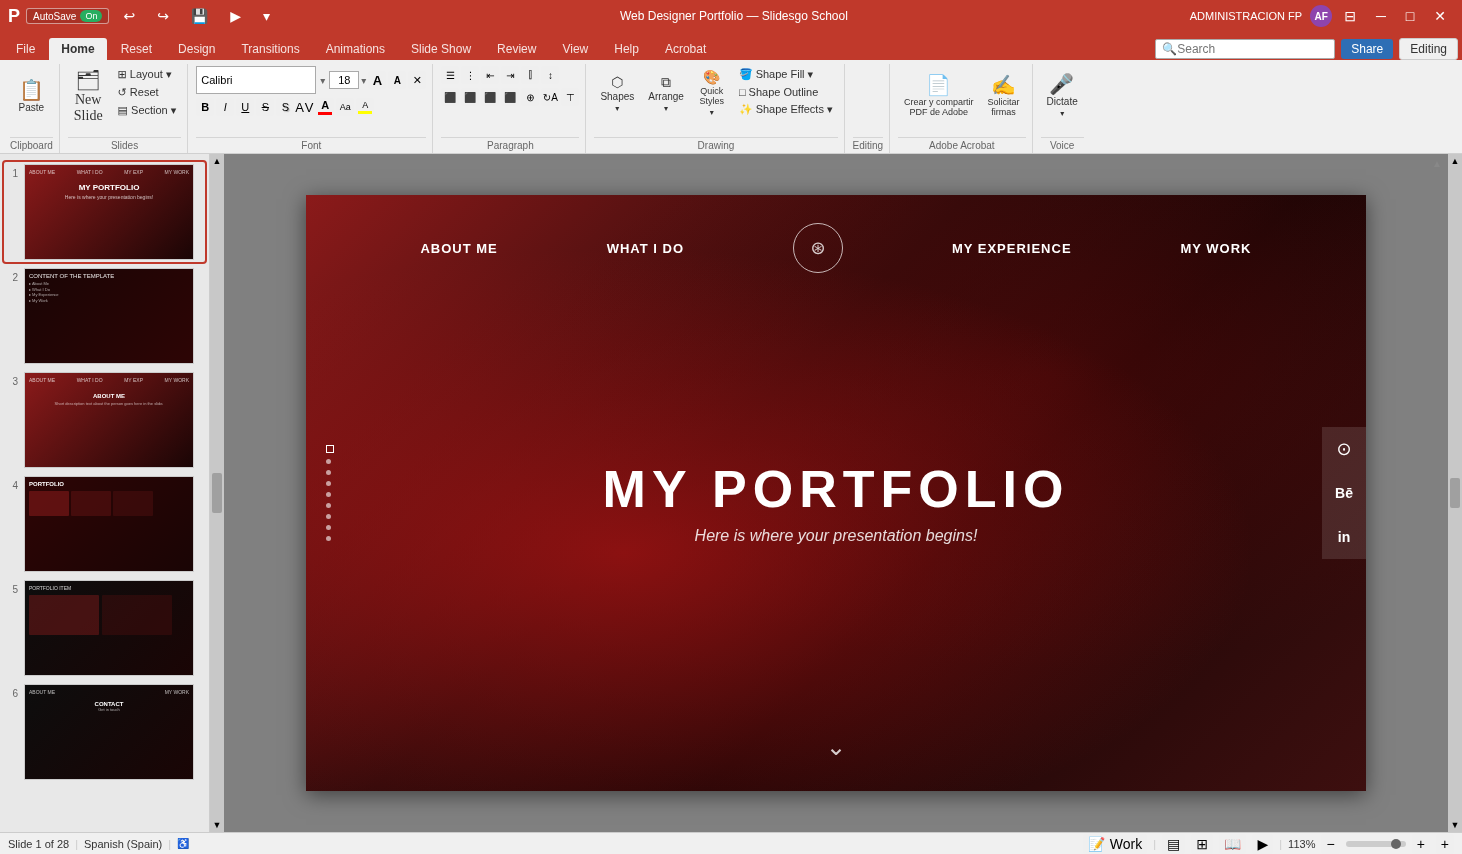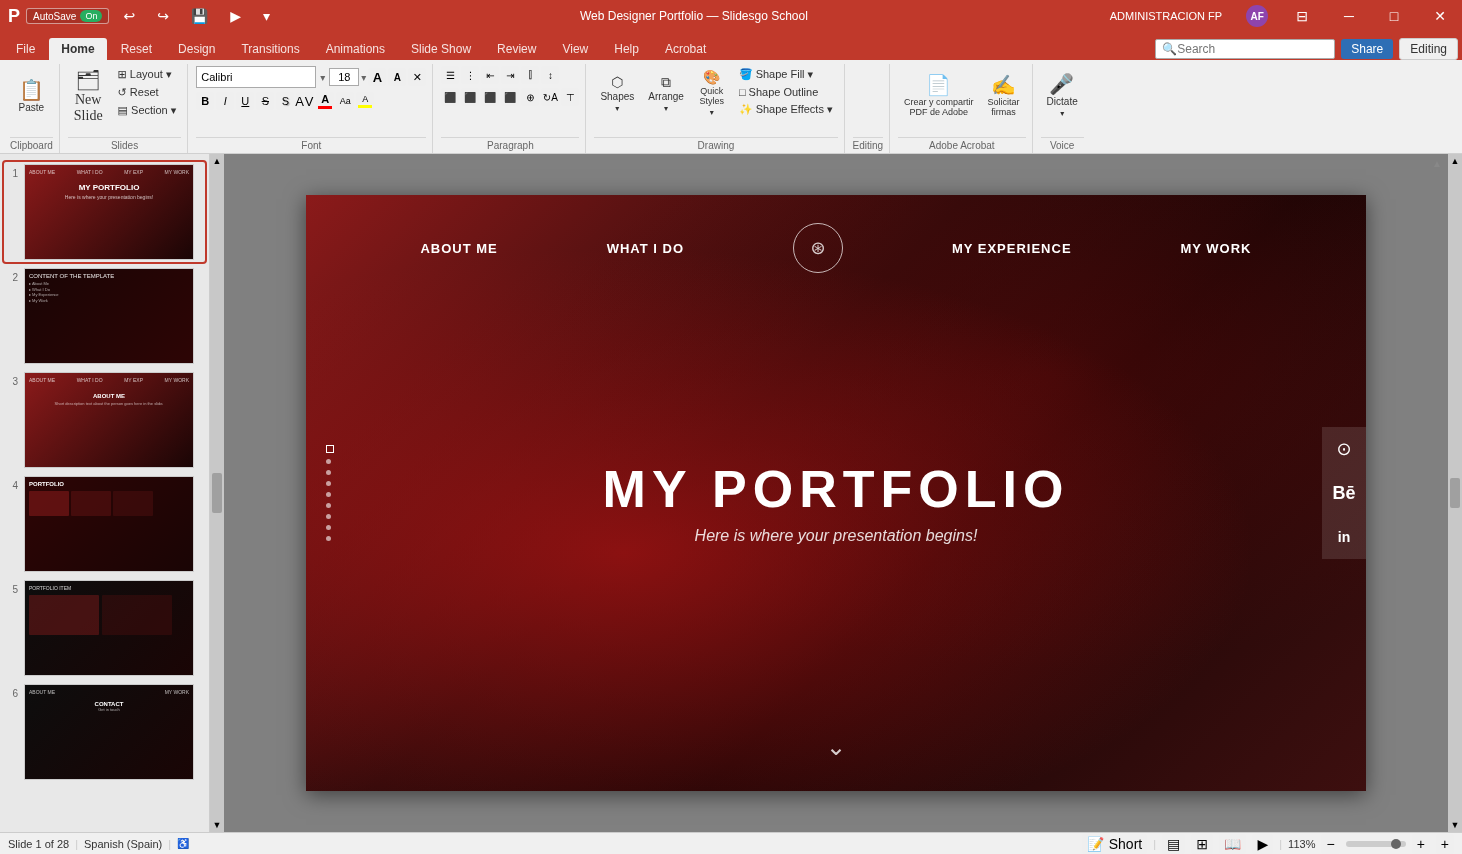--- a/index.html
+++ b/index.html
@@ -10,21 +10,21 @@
       height: 32px;
       background: #c0392b;
       display: flex;
       align-items: center;
       justify-content: space-between;
       padding: 0 8px;
       color: white;
     }
     #title-bar-left { display: flex; align-items: center; gap: 6px; }
     #title-bar-center { flex: 1; text-align: center; font-size: 12px; }
-    #title-bar-right { display: flex; align-items: center; gap: 20px; }
+    #title-bar-right { display: flex; align-items: center; gap: 4px; }
     .title-btn { background: transparent; border: none; color: white; cursor: pointer; padding: 4px 8px; font-size: 14px; }
     .autosave-badge { background: #a93226; border: 1px solid rgba(255,255,255,0.5); border-radius: 3px; padding: 1px 6px; font-size: 10px; display: flex; align-items: center; gap: 4px; }
     .autosave-on { background: #27ae60; border-radius: 8px; padding: 1px 5px; font-size: 9px; }
 
     
     #ribbon-tabs {
       height: 28px;
       background: #c0392b;
       display: flex;
       align-items: flex-end;
@@ -73,21 +73,21 @@
     }
     .ribbon-btn.large { min-width: 40px; min-height: 60px; font-size: 10px; }
     .ribbon-icon { font-size: 20px; line-height: 1; }
     .ribbon-icon-sm { font-size: 14px; line-height: 1; }
     .ribbon-btn-row { display: flex; flex-direction: column; gap: 1px; }
     .ribbon-btn-sm {
       display: flex; align-items: center; gap: 4px; padding: 1px 4px; cursor: pointer;
       border-radius: 2px; border: 1px solid transparent; font-size: 11px; background: transparent; color: #333;
     }
     .font-size-box { width: 30px; height: 18px; border: 1px solid #aaa; font-size: 11px; text-align: center; }
-    .font-name-box { width: 120px; height: 22px; border: 1px solid #aaa; font-size: 11px; padding: 0 4px; }
+    .font-name-box { width: 120px; height: 28px; border: 1px solid #aaa; font-size: 11px; padding: 0 4px; }
     .color-bar { height: 3px; width: 14px; margin-top: 1px; }
     .search-box { display: flex; align-items: center; border: 1px solid #aaa; background: white; border-radius: 2px; padding: 2px 6px; width: 180px; }
     .search-box input { border: none; outline: none; font-size: 12px; width: 100%; }
     .drawing-row { display: flex; gap: 2px; }
 
     
     #main-area { display: flex; height: calc(854px - 32px - 28px - 94px - 22px); }
 
     
     #slide-panel {
@@ -489,21 +489,21 @@
 
       <div class="slide-main-content">
         <div class="slide-main-title">MY PORTFOLIO</div>
         <div class="slide-main-subtitle">Here is where your presentation begins!</div>
       </div>
 
       <div class="slide-chevron">⌄</div>
 
       <div class="social-panel">
         <button class="social-btn">⊙</button>
-        <button class="social-btn" style="font-size:18px; font-weight:bold;">Bē</button>
+        <button class="social-btn" style="font-size:14px; font-weight:bold;">Bē</button>
         <button class="social-btn" style="font-size:14px; font-weight:bold;">in</button>
       </div>
     </div>
 
     <div style="position:absolute; right:0; top:0; bottom:0; width:14px; background:#c8c8c8; display:flex; flex-direction:column; align-items:center; justify-content:space-between; padding:2px 0; z-index:10;">
       <span style="font-size:9px; cursor:pointer;">▲</span>
       <div style="width:10px; height:30px; background:#a0a0a0; border-radius:2px;"></div>
       <span style="font-size:9px; cursor:pointer;">▼</span>
     </div>
 
@@ -514,21 +514,21 @@
 
 <div id="notes-bar">
   <div id="notes-bar-left">
     <span>Slide 1 of 28</span>
     <span style="color:#ccc;">|</span>
     <span>Spanish (Spain)</span>
     <span style="color:#ccc;">|</span>
     <span style="font-size:10px;">♿</span>
   </div>
   <div id="notes-bar-right">
-    <button class="view-btn">📝 Short</button>
+    <button class="view-btn">📝 Work</button>
     <span style="color:#ccc;">|</span>
     <button class="view-btn">▤</button>
     <button class="view-btn">⊞</button>
     <button class="view-btn">📖</button>
     <button class="view-btn">▶</button>
     <span style="color:#ccc;">|</span>
     <span class="zoom-level">113%</span>
     <button class="view-btn">−</button>
     <div style="width:60px; height:6px; background:#ccc; border-radius:3px; position:relative; cursor:pointer;">
       <div style="position:absolute; right:5px; top:-2px; width:10px; height:10px; background:#666; border-radius:50%;"></div>

